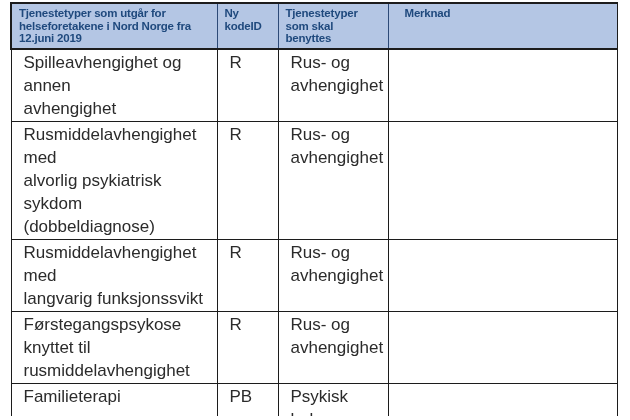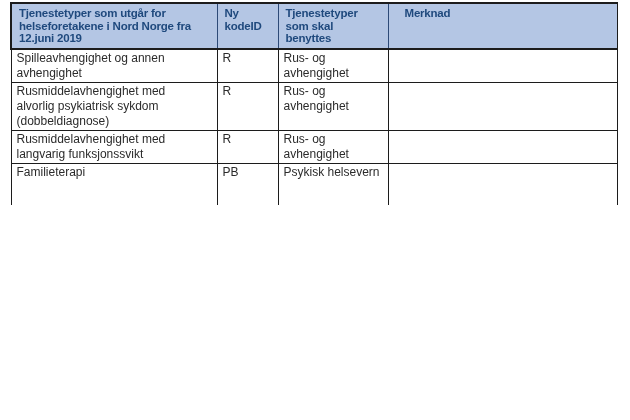--- a/index.html
+++ b/index.html
@@ -48,23 +48,23 @@
     letter-spacing:-0.2px;
     padding:3px 4px 3px 7px;
     border:1px solid var(--header-border);
     border-top:2px solid var(--border);
     border-bottom:2px solid var(--border);
   }
   th:first-child{border-left:2px solid var(--border);}
   th:last-child{border-right:1px solid var(--border);padding-left:16px;}
   td{
     color:var(--body-text);
-    font-size:12px;
-    line-height:15px;
-    padding:1px 4px 1px 5px;
+    font-size:17px;
+    line-height:23px;
+    padding:1px 4px 1px 12px;
     border:1px solid var(--border);
   }
   tr.last-row td{
     height:42px; 
     border-bottom:none;
   }
 </style>
 </head>
 <body>
 
@@ -108,20 +108,28 @@
         <td></td>
       </tr>
       <tr>
         <td>Rusmiddelavhengighet med
 langvarig funksjonssvikt</td>
         <td>R</td>
         <td>Rus- og
 avhengighet</td>
         <td></td>
       </tr>
+      <tr>
+        <td>Førstegangspsykose knyttet til
+rusmiddelavhengighet</td>
+        <td>R</td>
+        <td>Rus- og
+avhengighet</td>
+        <td></td>
+      </tr>
       <tr class="last-row">
         <td>Familieterapi</td>
         <td>PB</td>
         <td>Psykisk helsevern</td>
         <td></td>
       </tr>
     </tbody>
   </table>
 </div>
 

